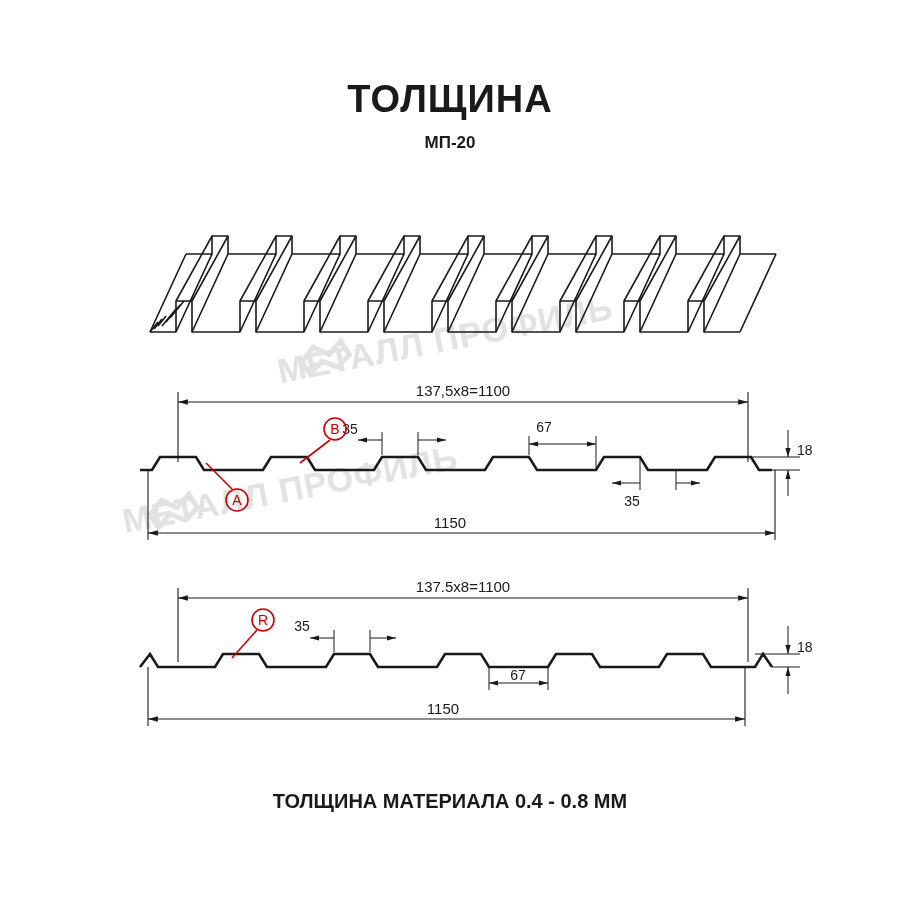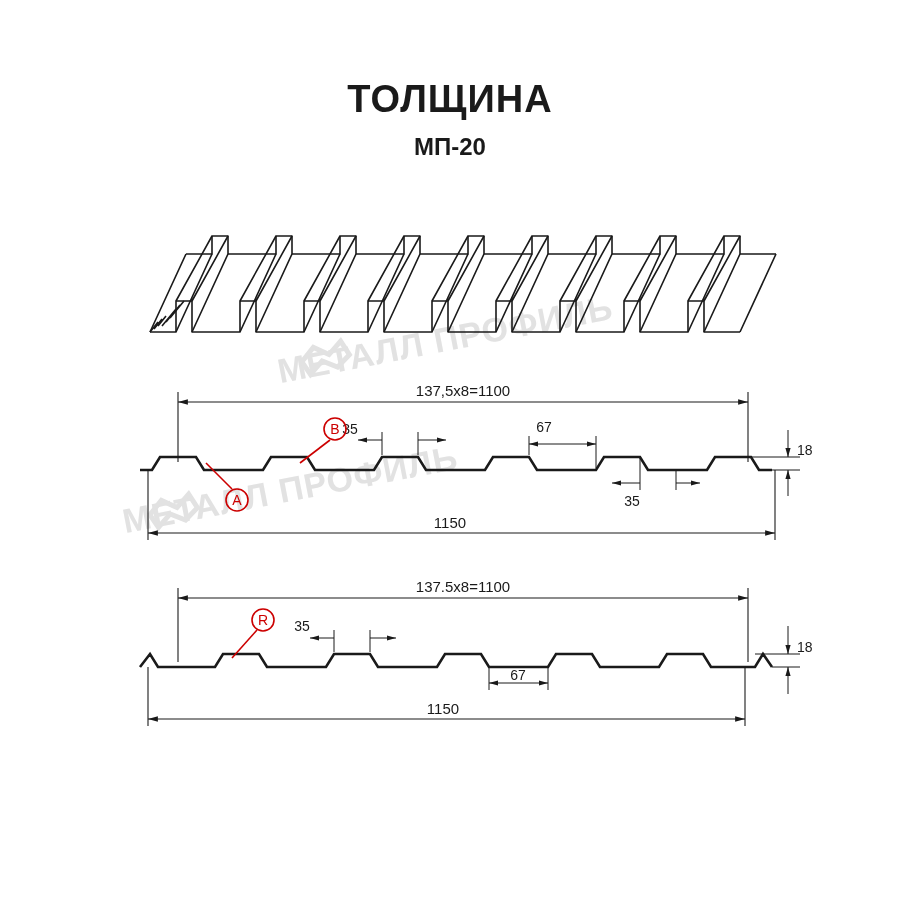--- a/index.html
+++ b/index.html
@@ -30,21 +30,21 @@
     font-weight: bold;
     letter-spacing: 1px;
     color: #1a1a1a;
   }
   .subtitle {
     position: absolute;
     top: 133px;
     left: 0;
     width: 900px;
     text-align: center;
-    font-size: 24px;
+    font-size: 17px;
     font-weight: bold;
     color: #1a1a1a;
   }
   .footer {
     position: absolute;
     top: 790px;
     left: 0;
     width: 900px;
     text-align: center;
     font-size: 20px;
@@ -234,13 +234,14 @@
     <text x="443" y="714" text-anchor="middle" font-size="15" fill="#1a1a1a">1150</text>
 
     <g>
       <circle cx="263" cy="620" r="11" fill="none" stroke="#cc0000" stroke-width="1.6"></circle>
       <text x="263" y="625" text-anchor="middle" font-size="14" fill="#cc0000">R</text>
       <path d="M257,630 L232,658" stroke="#cc0000" stroke-width="1.6" fill="none"></path>
     </g>
 
   </svg>
 
+  <div class="footer">ТОЛЩИНА МАТЕРИАЛА 0.4 - 0.8 ММ</div>
 </div>
 
 </body></html>

